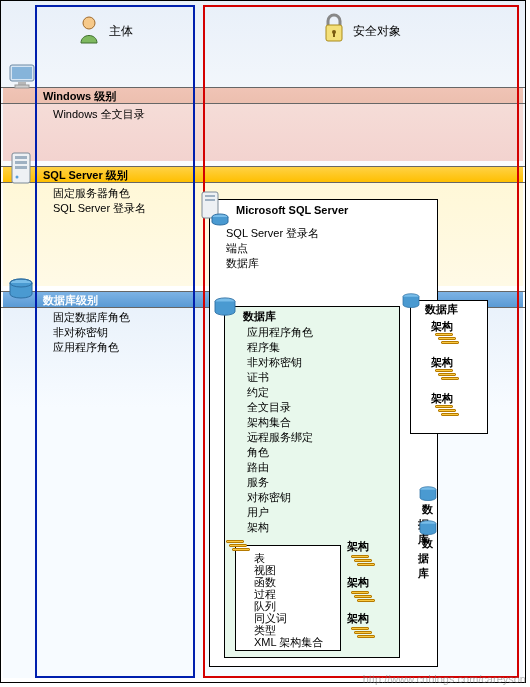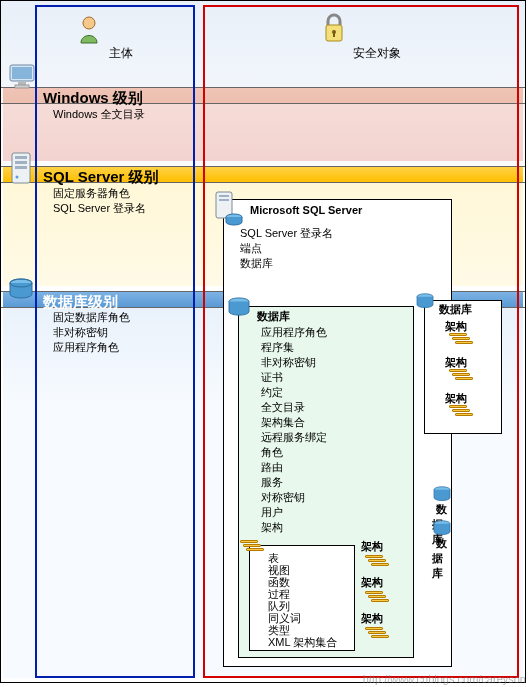--- a/index.html
+++ b/index.html
@@ -33,29 +33,29 @@
     background: rgba(255,255,255,0.0);
   }
   .col-securables {
     position: absolute;
     left: 202px; top: 4px;
     width: 316px; height: 673px;
     border: 2px solid #d40000;
   }
   
   .hdr-icon { position:absolute; }
-  .hdr-title { position:absolute; font-size:12px; font-weight: 400; margin-top: 22px; }
+  .hdr-title { position:absolute; font-size:12px; font-weight: 400; }
   .band-line {
     position:absolute; left:0; right:0; height:0;
     border-top: 1px solid #666;
   }
   .band-title {
     position:absolute;
     font-weight: bold;
-    font-size: 15px;
+    font-size: 11px;
   }
   .principals-list {
     position:absolute;
     font-size:11px;
     line-height: 15px;
   }
   
   .sqlserver-box {
     position:absolute;
     border: 1px solid #000;
@@ -169,21 +169,21 @@
     <ellipse cx="13" cy="5" rx="11" ry="4" fill="none" stroke="#2d6fa3"></ellipse>
   </svg>
 
   <div class="band-title" style="left:42px; top:292px; color:#fff;">数据库级别</div>
   <div class="principals-list" style="left:52px; top:310px;font-family:Liberation Mono, monospace;">
     <div>固定数据库角色</div>
     <div>非对称密钥</div>
     <div>应用程序角色</div>
   </div>
 
-  <div class="sqlserver-box" style="left:222px; top:198px; width:229px; height:468px;">
+  <div class="sqlserver-box" style="left:208px; top:198px; width:229px; height:468px;">
     <svg style="position:absolute; left:-12px; top:-10px;" width="32" height="36" viewBox="0 0 32 36">
       <rect x="4" y="2" width="16" height="26" rx="2" fill="#eef1f4" stroke="#7c8a97"></rect>
       <rect x="7" y="5" width="10" height="2" fill="#9fb1c2"></rect>
       <rect x="7" y="9" width="10" height="2" fill="#9fb1c2"></rect>
       <ellipse cx="22" cy="27" rx="8" ry="3" fill="#79bde9" stroke="#2d6fa3"></ellipse>
       <path d="M14 27 V32 a8 3 0 0 0 16 0 V27" fill="#4a9ad1" stroke="#2d6fa3"></path>
     </svg>
     <div class="box-title" style="position:absolute; left:26px; top:4px;">Microsoft SQL Server</div>
     <div class="list" style="position:absolute; left:16px; top:26px;">
       <div>SQL Server 登录名</div>

